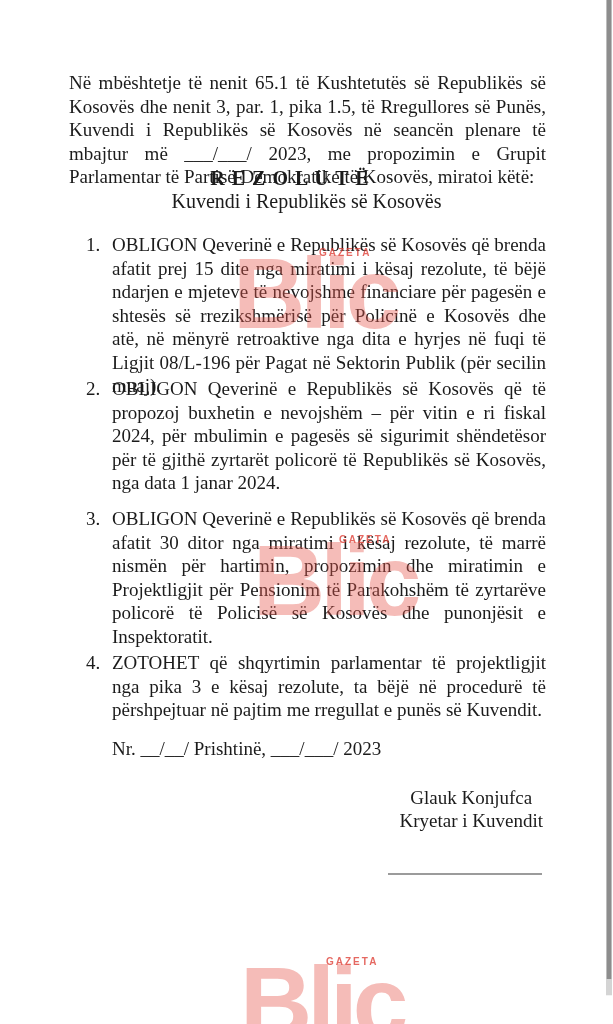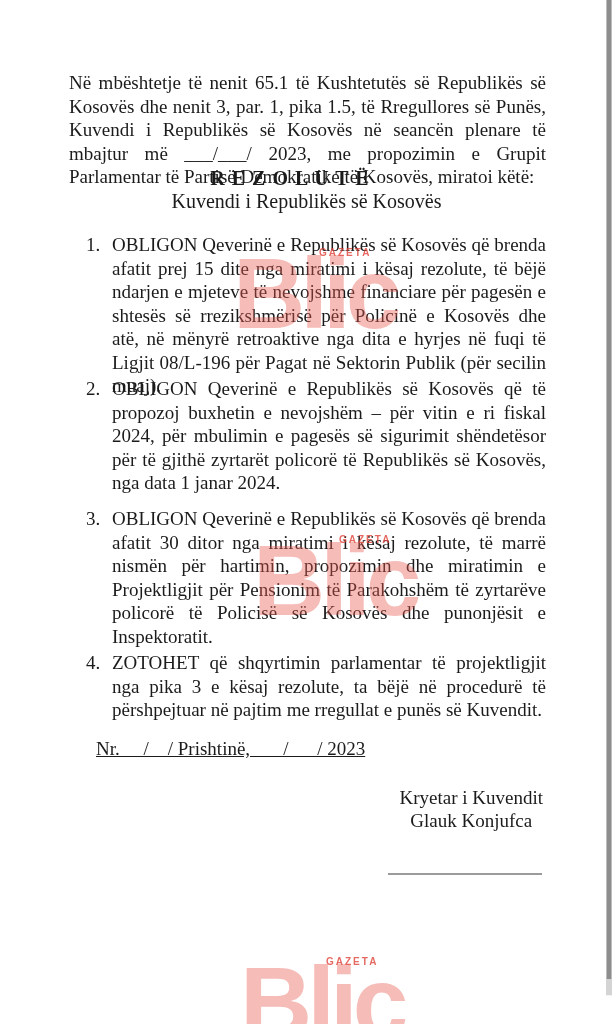--- a/index.html
+++ b/index.html
@@ -45,23 +45,22 @@
     line-height: 23.5px;
   }
   .item-num { flex: none; width: 26px; }
   .item-text { flex: 1; text-align: justify; }
   .item-1 { top: 233px; }
   .item-2 { top: 377px; }
   .item-3 { top: 507px; }
   .item-4 { top: 651px; }
   .ref-line {
     position: absolute;
-    left: 96px; top: 737px;
+    left: 112px; top: 737px;
     line-height: 23.5px;
-    text-decoration: underline;
   }
   .signature-block {
     position: absolute;
     top: 786px; right: 70px;
     text-align: center;
     line-height: 23px;
   }
   .signature-line {
     position: absolute;
     left: 388px; top: 873px;
@@ -145,22 +144,22 @@
   </div>
 
   <div class="item item-4">
     <span class="item-num">4.</span>
     <span class="item-text">ZOTOHET që shqyrtimin parlamentar të projektligjit nga pika 3 e kësaj rezolute, ta bëjë në procedurë të përshpejtuar në pajtim me rregullat e punës së Kuvendit.</span>
   </div>
 
   <div class="ref-line">Nr. __/__/ Prishtinë, ___/___/ 2023</div>
 
   <div class="signature-block">
+    <div>Glauk Konjufca</div>
     <div>Kryetar i Kuvendit</div>
-    <div>Glauk Konjufca</div>
   </div>
 
   <div class="signature-line"></div>
 
   <div class="watermark wm-1">
     <span class="wm-gazeta">GAZETA</span>
     <span class="wm-blic">Blic</span>
   </div>
 
   <div class="watermark wm-2">

